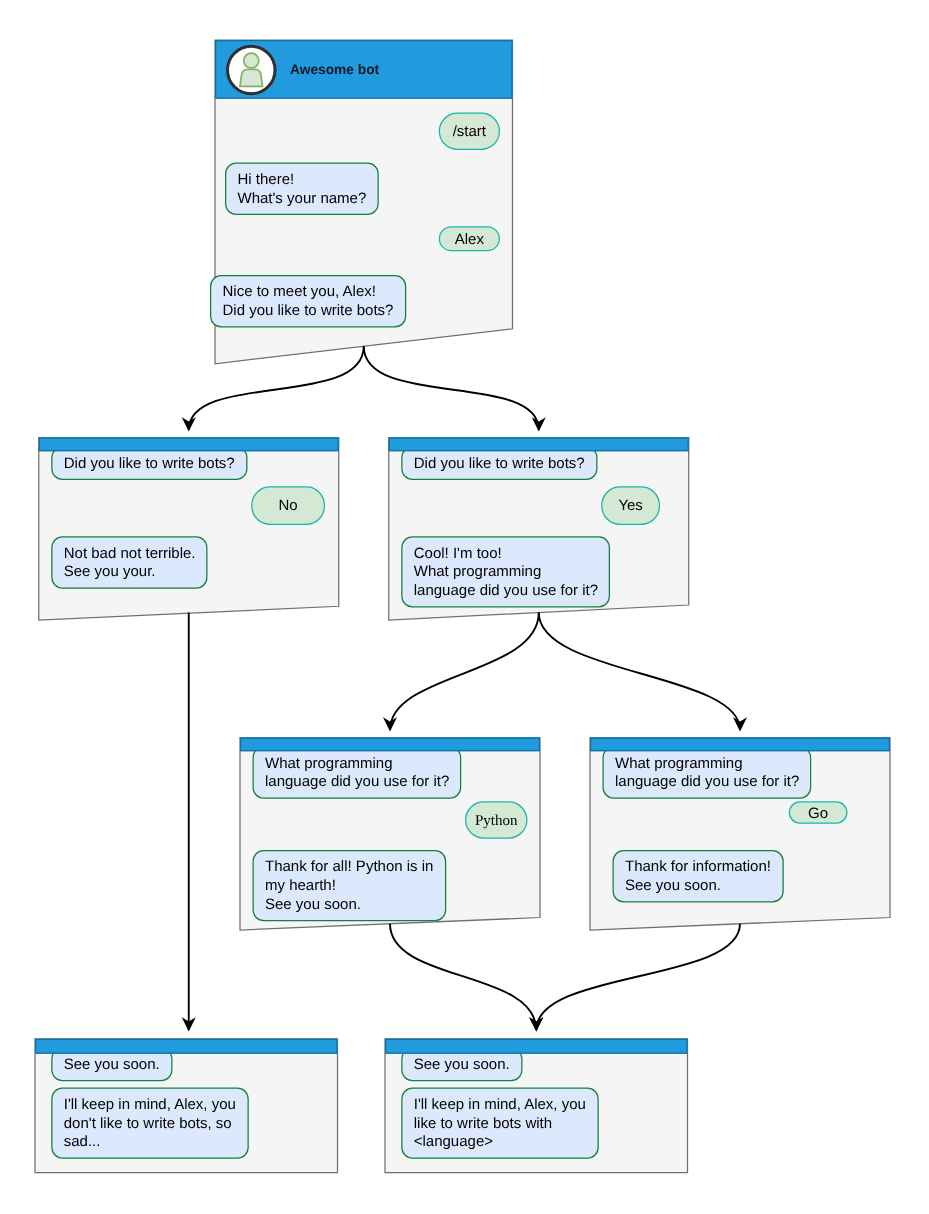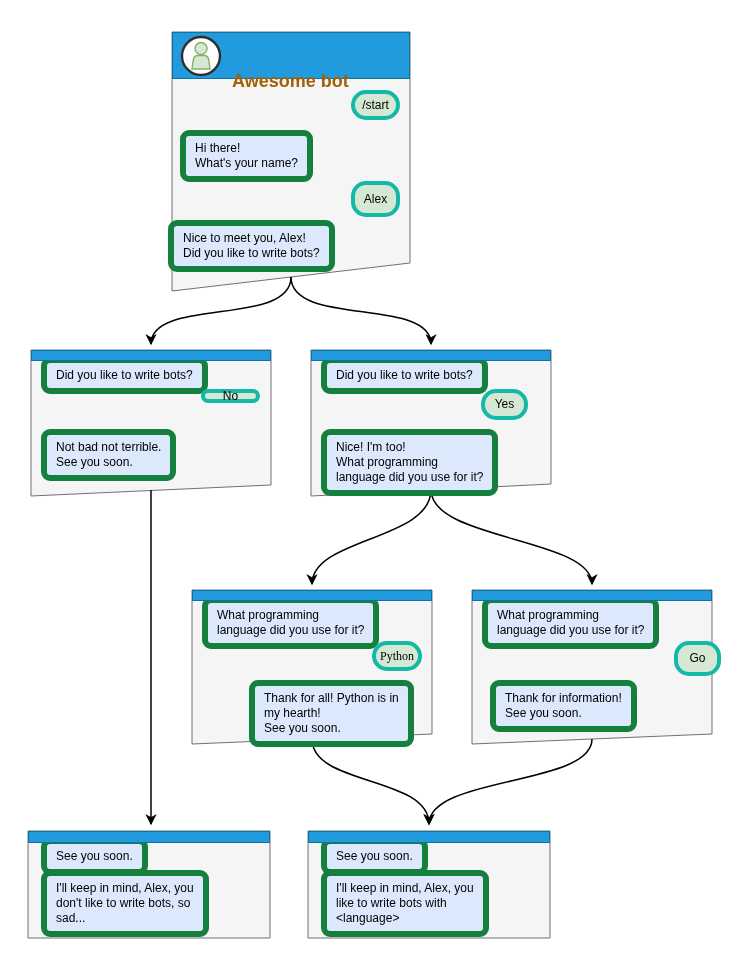--- a/index.html
+++ b/index.html
@@ -6,36 +6,36 @@
   #canvas {
     position:relative; width:743px; height:971px; overflow:hidden;
     font-family:"Liberation Sans", sans-serif; background:#ffffff;
   }
   #shapes { position:absolute; left:0; top:0; z-index:0; }
   .bubble {
     position:absolute; z-index:2; box-sizing:border-box;
     font-size:12px; line-height:1.25; color:#000;
     white-space:pre; padding:5px 9px; border-radius:9px;
   }
-  .bot-bubble { background:#dce9fc; border:6px solid #15803d; }
+  .bot-bubble { background:#dce9fc; border:1px solid #15803d; }
   .user-bubble {
-    background:#d5e8d4; border:4px solid #14b8a6; border-radius:15px;
+    background:#d5e8d4; border:1px solid #14b8a6; border-radius:15px;
     display:flex; align-items:center; justify-content:center; padding:0;
   }
   .strip {
     position:absolute; z-index:3; box-sizing:border-box;
     background:#219bdd; border:1px solid #10729f;
   }
   .window-header {
     position:absolute; z-index:3; box-sizing:border-box;
     background:#219bdd; border:1px solid #10729f;
   }
   .window-title {
-    position:absolute; z-index:4; color:#a16207; font-weight:bold;
-    font-size:18px; line-height:18px;margin-top:25px;
+    position:absolute; z-index:4; color:#0f172a; font-weight:bold;
+    font-size:11px; line-height:18px;
   }
   .avatar-svg { position:absolute; z-index:4; }
 </style>
 </head>
 <body>
 
 <div id="canvas">
 
   <svg id="shapes" width="743" height="971" viewBox="0 0 743 971">
     <defs>
@@ -67,49 +67,49 @@
     <g>
       <circle cx="21" cy="13.5" r="6" fill="#d5e8d4" stroke="#82b366" stroke-width="1.4"></circle>
       <path d="M12,34 L13.2,25 Q14,20.5 18,20.5 L24,20.5 Q28,20.5 28.8,25 L30,34 Z" fill="#d5e8d4" stroke="#82b366" stroke-width="1.4"></path>
     </g>
   </svg>
   <div class="window-title" style="left:232px; top:47px;">Awesome bot</div>
 
   <div class="bubble user-bubble" style="left:351px; top:90px; width:49px; height:30px;">/start</div>
   <div class="bubble bot-bubble" style="left:180px; top:130px;">Hi there!
 What's your name?</div>
-  <div class="bubble user-bubble" style="left:351px; top:181px; width:49px; height:36px;">Alex</div>
+  <div class="bubble user-bubble" style="left:351px; top:181px; width:49px; height:20px;">Alex</div>
   <div class="bubble bot-bubble" style="left:168px; top:220px;">Nice to meet you, Alex!
 Did you like to write bots?</div>
 
   <div class="strip" style="left:31px; top:350px; width:240px; height:11px;"></div>
   <div class="bubble bot-bubble" style="left:41px; top:357px;">Did you like to write bots?</div>
-  <div class="bubble user-bubble" style="left:201px; top:389px; width:59px; height:14px;">No</div>
+  <div class="bubble user-bubble" style="left:201px; top:389px; width:59px; height:31px;">No</div>
   <div class="bubble bot-bubble" style="left:41px; top:429px;">Not bad not terrible.
-See you soon.</div>
+See you your.</div>
 
   <div class="strip" style="left:311px; top:350px; width:240px; height:11px;"></div>
   <div class="bubble bot-bubble" style="left:321px; top:357px;">Did you like to write bots?</div>
   <div class="bubble user-bubble" style="left:481px; top:389px; width:47px; height:31px;">Yes</div>
-  <div class="bubble bot-bubble" style="left:321px; top:429px;">Nice! I'm too!
+  <div class="bubble bot-bubble" style="left:321px; top:429px;">Cool! I'm too!
 What programming
 language did you use for it?</div>
 
   <div class="strip" style="left:192px; top:590px; width:240px; height:11px;"></div>
   <div class="bubble bot-bubble" style="left:202px; top:597px;">What programming
 language did you use for it?</div>
   <div class="bubble user-bubble" style="left:372px; top:641px; width:50px; height:30px;font-family:Liberation Serif, serif;">Python</div>
-  <div class="bubble bot-bubble" style="left:202px; top:680px;margin-left:47px;">Thank for all! Python is in
+  <div class="bubble bot-bubble" style="left:202px; top:680px;">Thank for all! Python is in
 my hearth!
 See you soon.</div>
 
   <div class="strip" style="left:472px; top:590px; width:240px; height:11px;"></div>
   <div class="bubble bot-bubble" style="left:482px; top:597px;">What programming
 language did you use for it?</div>
-  <div class="bubble user-bubble" style="left:674px; top:641px; width:47px; height:35px;">Go</div>
+  <div class="bubble user-bubble" style="left:631px; top:641px; width:47px; height:18px;">Go</div>
   <div class="bubble bot-bubble" style="left:490px; top:680px;">Thank for information!
 See you soon.</div>
 
   <div class="strip" style="left:28px; top:831px; width:242px; height:12px;"></div>
   <div class="bubble bot-bubble" style="left:41px; top:838px;">See you soon.</div>
   <div class="bubble bot-bubble" style="left:41px; top:870px;">I'll keep in mind, Alex, you
 don't like to write bots, so
 sad...</div>
 
   <div class="strip" style="left:308px; top:831px; width:242px; height:12px;"></div>

